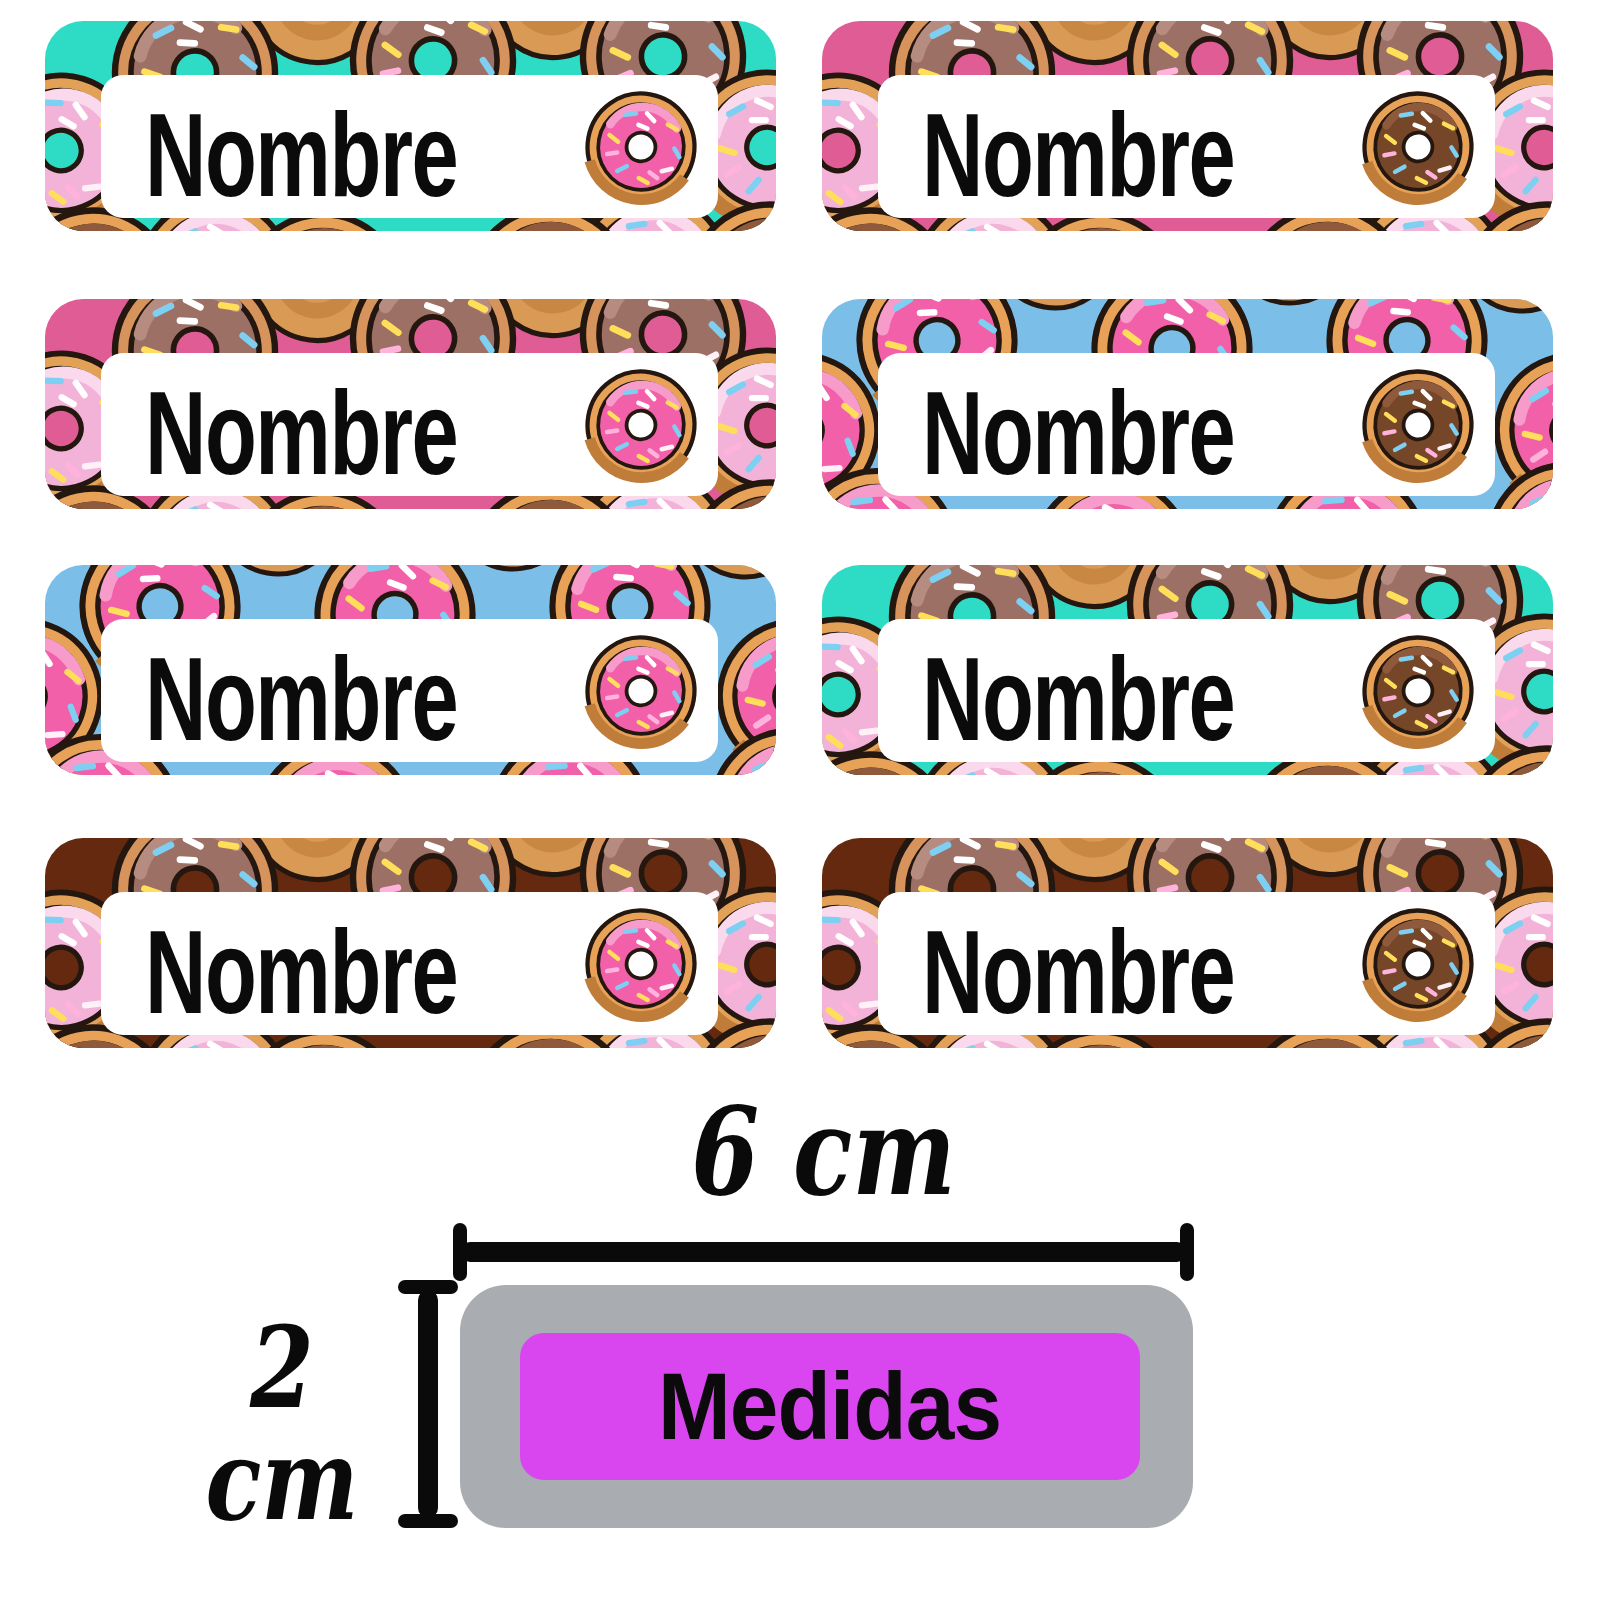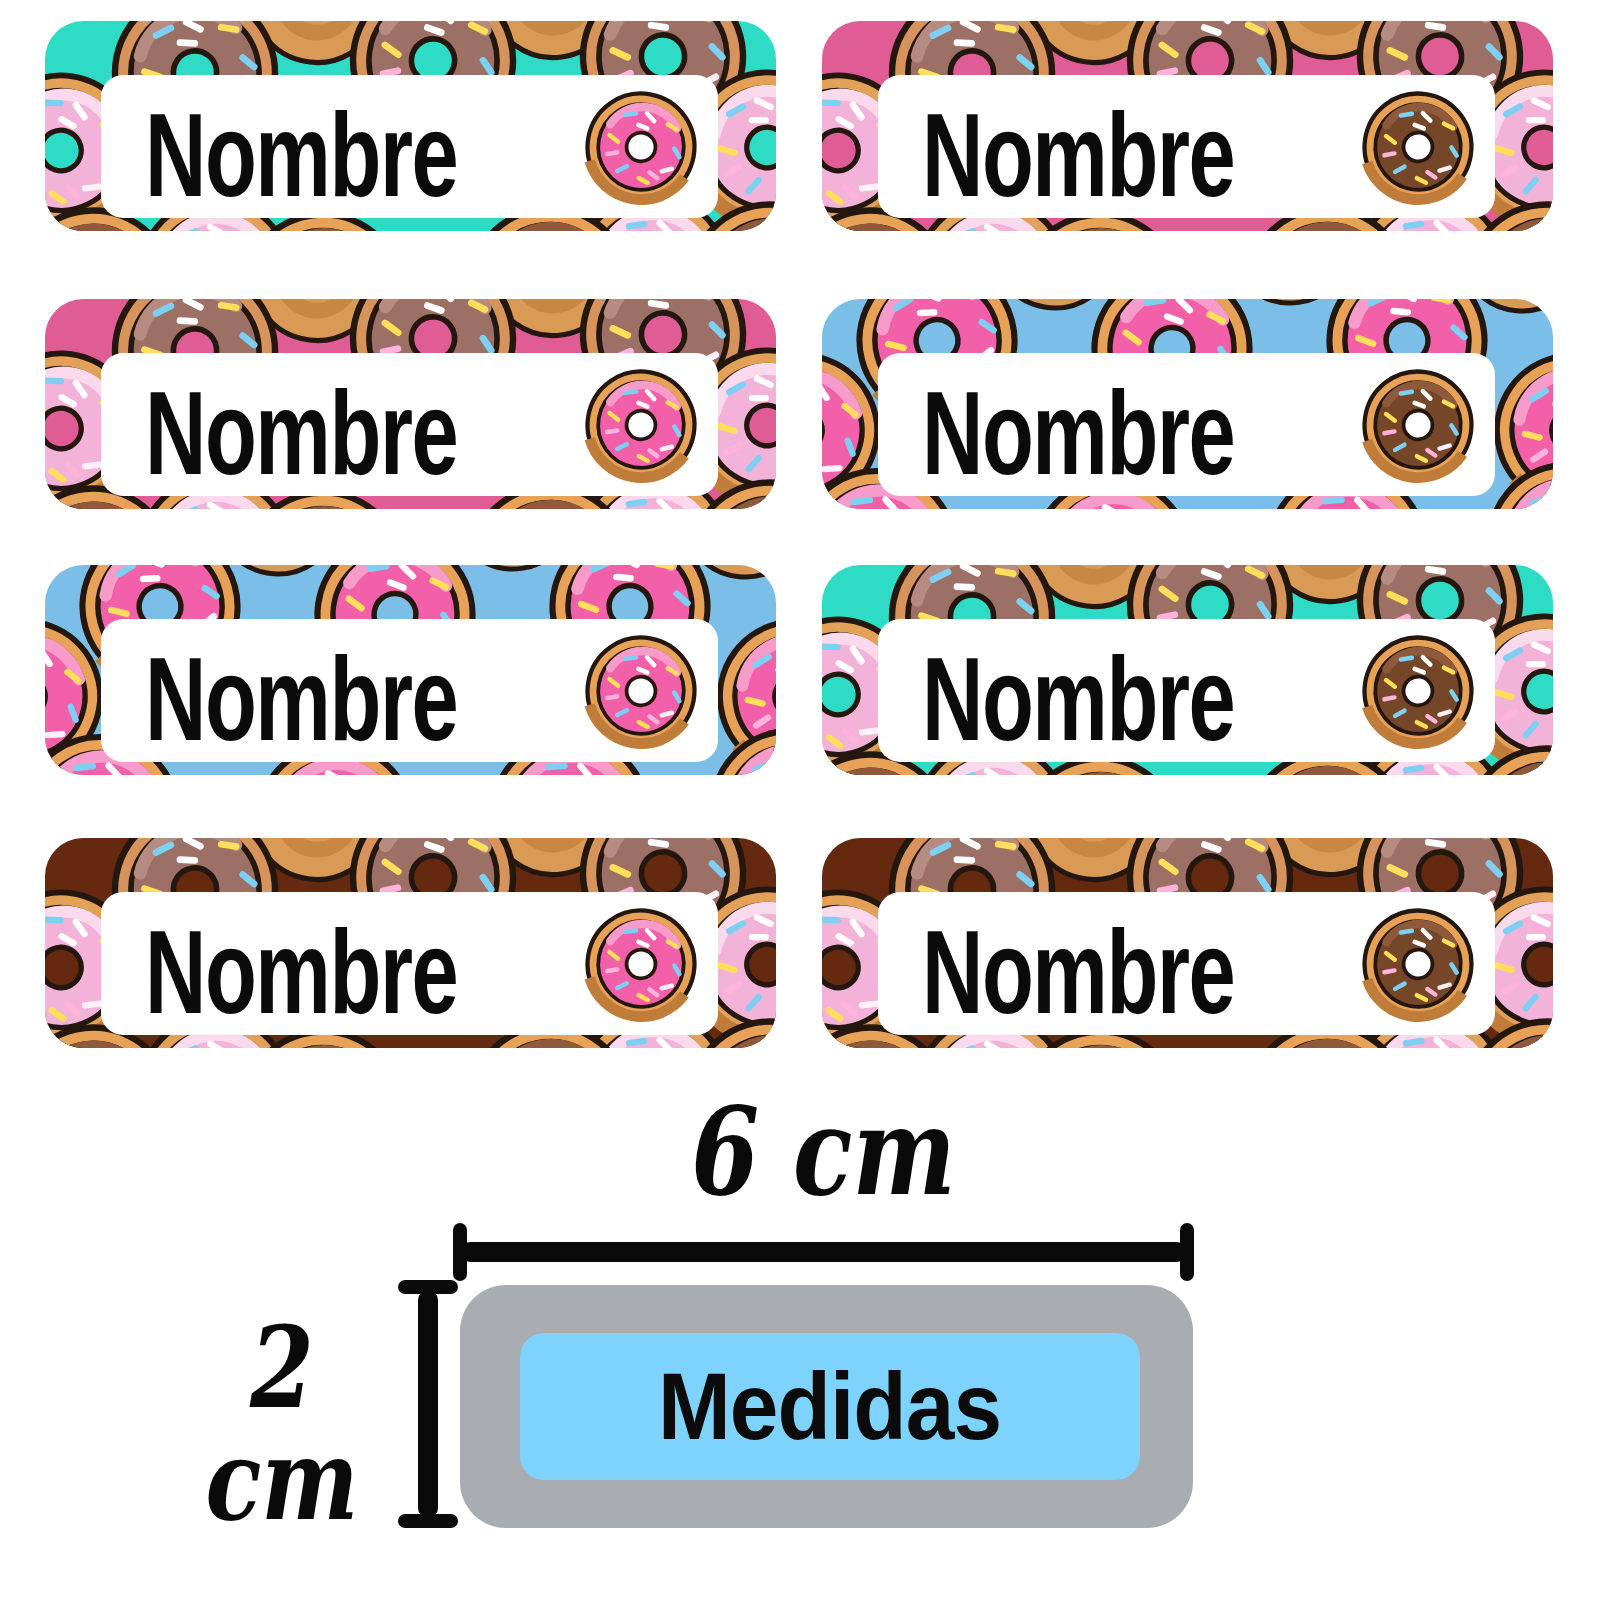--- a/index.html
+++ b/index.html
@@ -30,21 +30,21 @@
   .six{left:460px;top:1090px;width:727px;font-size:122px;transform:scaleX(.8);}
   .two{left:158px;top:1312px;width:248px;font-size:112px;transform:scaleX(.82);}
   .hline{position:absolute;left:460px;top:1242px;width:727px;height:20px;background:#0a0a0a;border-radius:10px;}
   .vcap{position:absolute;width:14px;height:58px;background:#0a0a0a;border-radius:7px;top:1223px;}
   .vcap.l{left:453px;} .vcap.r{left:1180px;}
   .vline{position:absolute;left:418px;top:1290px;width:20px;height:228px;background:#0a0a0a;border-radius:10px;}
   .hcap{position:absolute;width:60px;height:14px;background:#0a0a0a;border-radius:7px;left:398px;}
   .hcap.t{top:1280px;} .hcap.b{top:1514px;}
   .graybox{position:absolute;left:460px;top:1285px;width:733px;height:243px;border-radius:46px;
            background:#a9acb1;}
-  .whitebox{position:absolute;left:60px;top:48px;width:620px;height:147px;background:#7dd3fc;
+  .whitebox{position:absolute;left:60px;top:48px;width:620px;height:147px;background:#d946ef;
             border-radius:24px;display:flex;align-items:center;justify-content:center;}
   .medidas{display:inline-block;font-weight:700;font-size:94px;line-height:1;color:#0b0b0b;
            letter-spacing:-1px;transform:scaleX(.93);}
 </style>
 </head>
 <body>
 
 <div class="page">
 
   <svg class="defs" aria-hidden="true">

